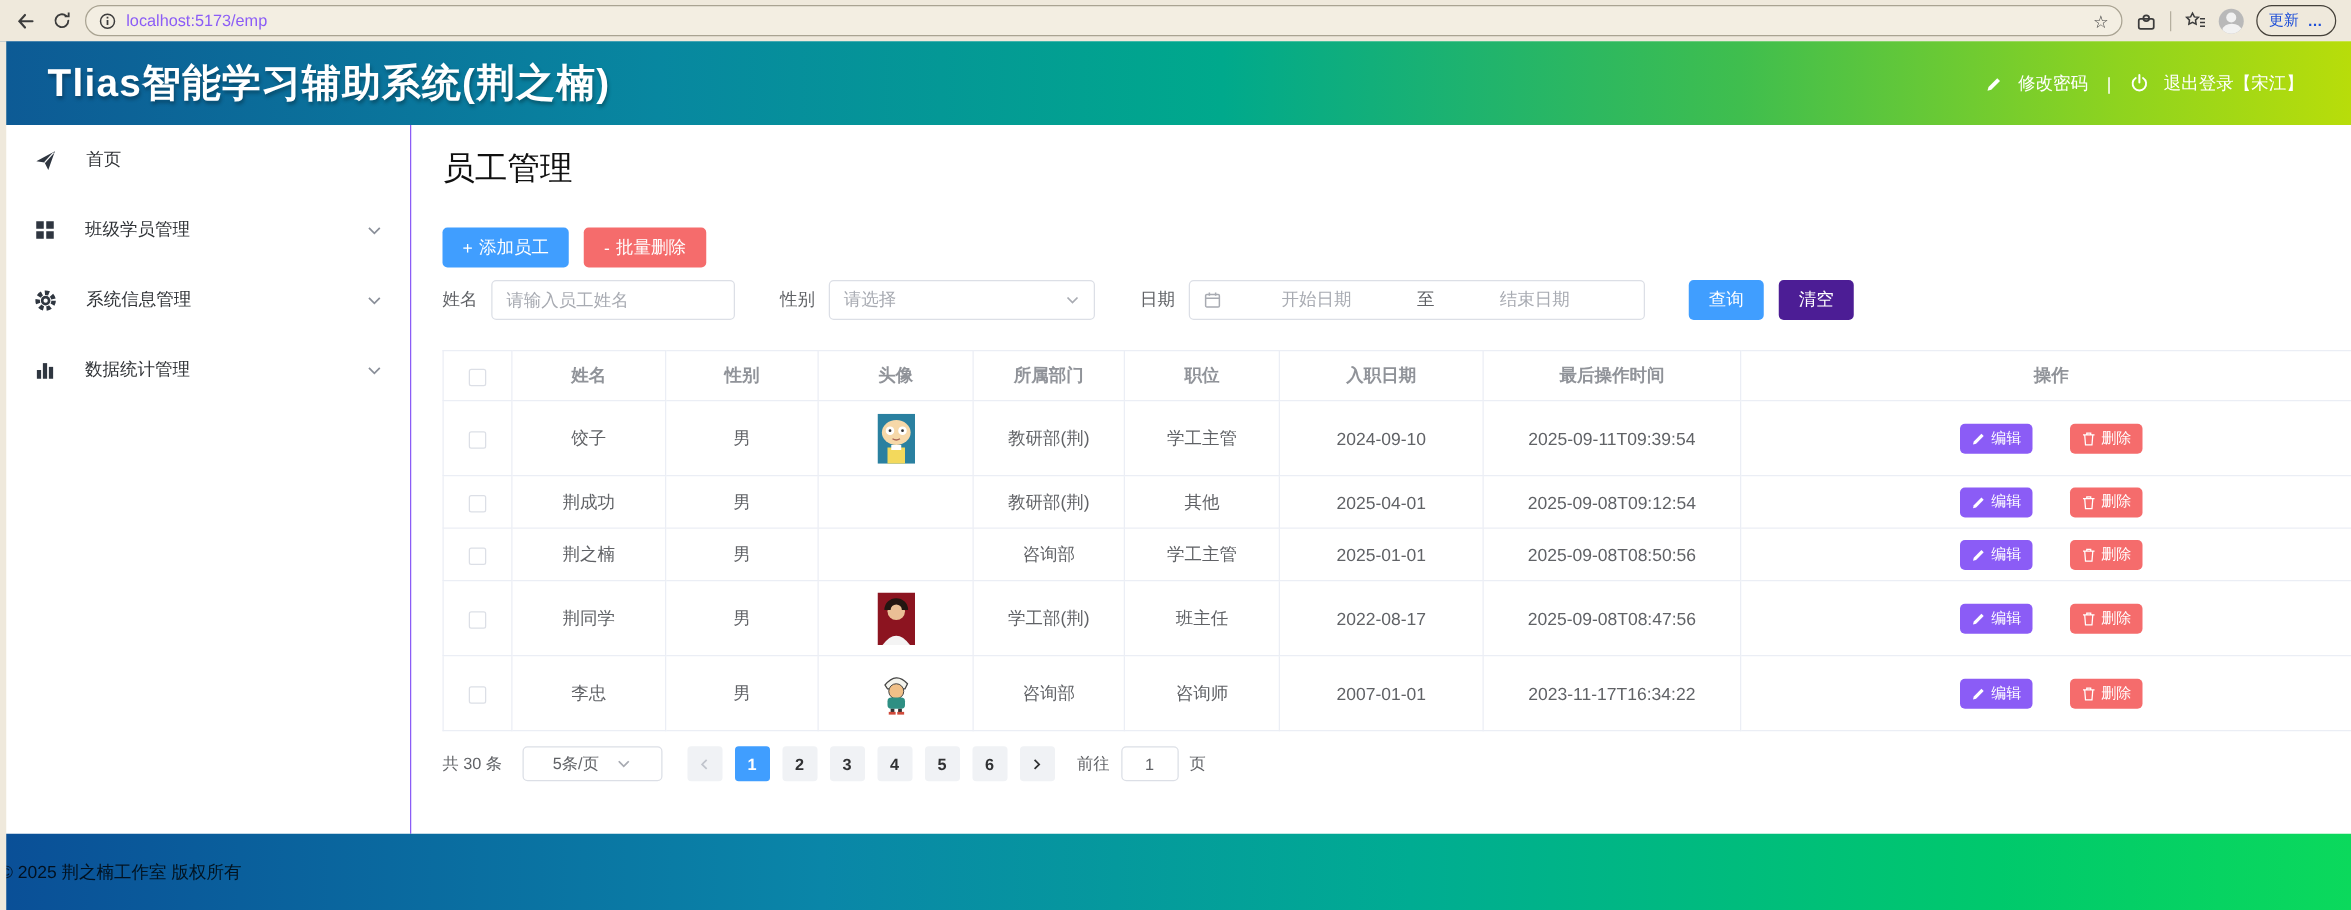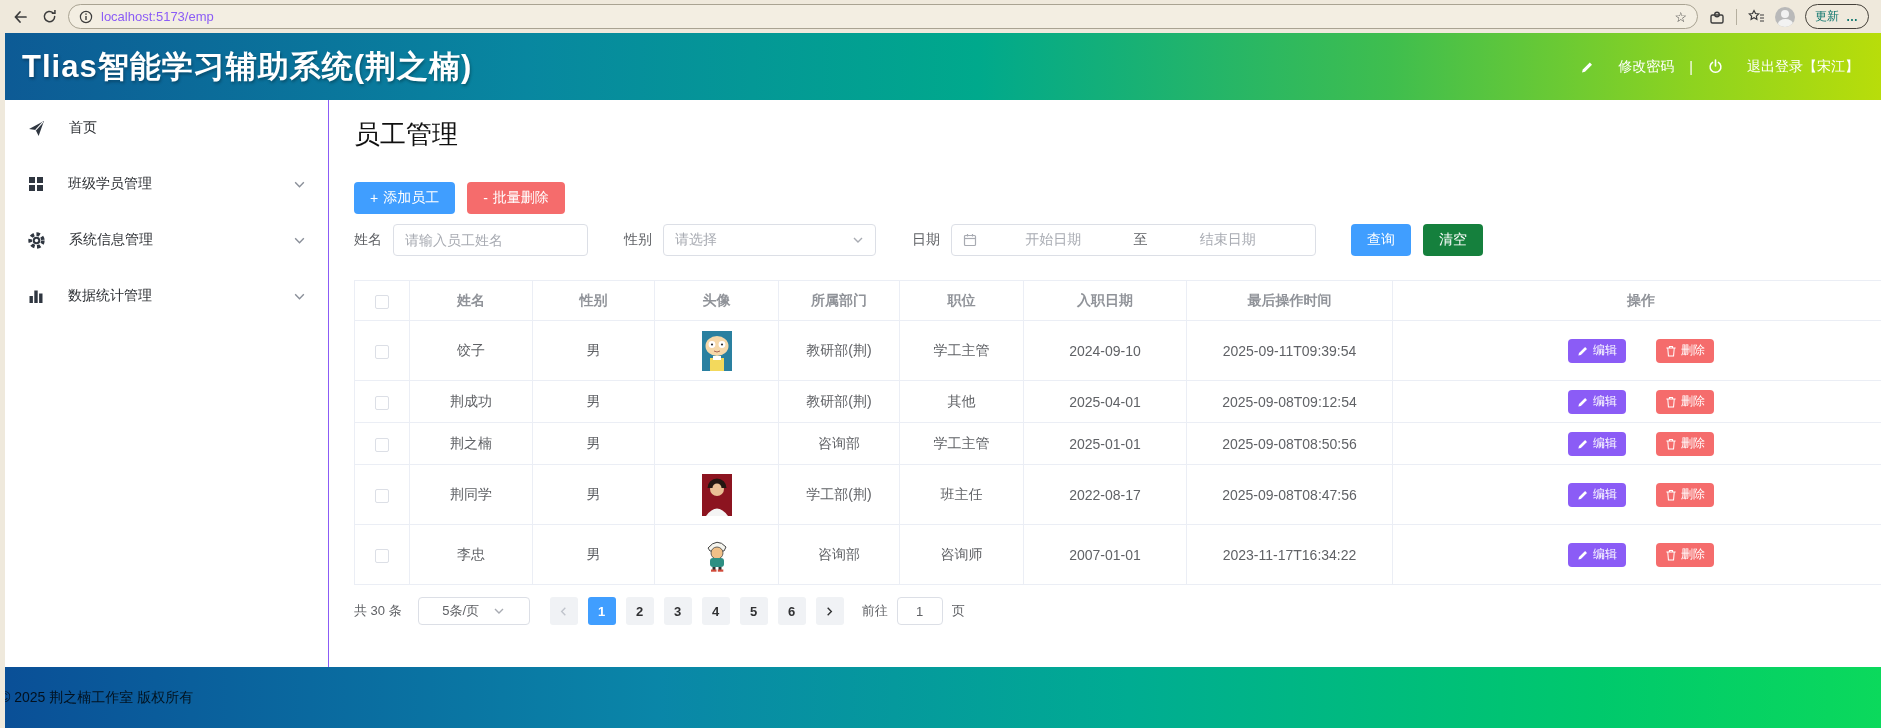--- a/index.html
+++ b/index.html
@@ -13,43 +13,43 @@
   .b-icon { width:18px; height:18px; display:flex; align-items:center; justify-content:center; color:#3c3c3c; flex:0 0 auto; cursor:pointer; }
   .url-pill { flex:1; height:25px; background:#f3eee2; border:1px solid #a9a392; border-radius:13px;
               display:flex; align-items:center; padding:0 10px; gap:8px; }
   .url-text { font-size:13px; color:#8b5cf6; }
   .pill-star { margin-left:auto; font-size:14px; color:#3c3c3c; cursor:pointer; }
   .b-sep { width:1px; height:16px; background:#b5af9f; }
   .avatar-circle { width:20px; height:20px; border-radius:50%; background:#b9b9b9; position:relative; overflow:hidden; cursor:pointer; }
   .avatar-circle::before { content:""; position:absolute; left:6px; top:3px; width:8px; height:8px; border-radius:50%; background:#f2f2f2; }
   .avatar-circle::after  { content:""; position:absolute; left:2.5px; top:12px; width:15px; height:10px; border-radius:50%; background:#f2f2f2; }
   .update-pill { height:25px; border:1.5px solid #45413a; border-radius:14px; display:flex; align-items:center;
-                 gap:7px; padding:0 9px; font-size:12px; color:#0f766e; cursor:pointer; }
+                 gap:7px; padding:0 9px; font-size:12px; color:#1d4ed8; cursor:pointer; }
   .dots { font-weight:bold; letter-spacing:1px; }
 
   
-  .app-header { height:67px; display:flex; align-items:center; padding:0 22px;
+  .app-header { height:67px; display:flex; align-items:center; padding:0 38px;
     background:linear-gradient(90deg,#0d5a95 0%,#0887a0 28%,#00a98c 52%,#3fbe4e 74%,#8ed31f 90%,#b8dd0a 100%); }
   .app-title { color:#fff; font-size:31px; font-weight:bold; letter-spacing:1px; text-shadow:1px 2px 3px rgba(0,0,0,.3); }
   .header-right { margin-left:auto; display:flex; align-items:center; gap:15px; color:#fff; font-size:14px; }
-  .h-link { display:flex; align-items:center; gap:24px; cursor:pointer; }
+  .h-link { display:flex; align-items:center; gap:12px; cursor:pointer; }
 
   
   .body-row { display:flex; height:567px; background:#fff; }
   .sidebar { width:329px; border-right:1px solid #8b5cf6; flex:0 0 auto; }
   .menu-item { height:56px; display:flex; align-items:center; padding:0 22px 0 28px; font-size:14px; color:#2f3236; cursor:pointer; }
   .menu-item .mi { margin-right:12px; flex:0 0 auto; }
   .menu-chevron { margin-left:auto; display:flex; }
   .main { flex:1; padding:14px 21px 0 25px; }
 
   .page-title { font-size:26px; font-weight:normal; color:#101010; line-height:40px; }
   .toolbar { margin-top:28px; display:flex; gap:12px; }
   .btn { height:32px; border:none; border-radius:4px; color:#fff; font-size:14px; display:inline-flex;
          align-items:center; justify-content:center; gap:5px; padding:0 16px; cursor:pointer; }
-  .btn-blue { background:#409eff; } .btn-red { background:#f56c6c; } .btn-gray { background:#15803d; }
+  .btn-blue { background:#409eff; } .btn-red { background:#f56c6c; } .btn-gray { background:#4c1d95; }
 
   .filters { margin-top:10px; display:flex; align-items:center; }
   .f-label { font-size:14px; color:#606266; margin-right:11px; }
   .f-input { width:195px; height:32px; border:1px solid #dcdfe6; border-radius:4px; padding:0 11px;
              font-size:14px; color:#606266; outline:none; margin-right:36px; }
   .f-input::placeholder { color:#a8abb2; }
   .f-select { width:213px; height:32px; border:1px solid #dcdfe6; border-radius:4px; display:flex; align-items:center;
               justify-content:space-between; padding:0 11px; font-size:14px; color:#a8abb2; margin-right:36px; cursor:pointer; background:#fff; }
   .f-date { width:365px; height:32px; border:1px solid #dcdfe6; border-radius:4px; display:flex; align-items:center;
             padding:0 11px; font-size:14px; color:#a8abb2; background:#fff; }

